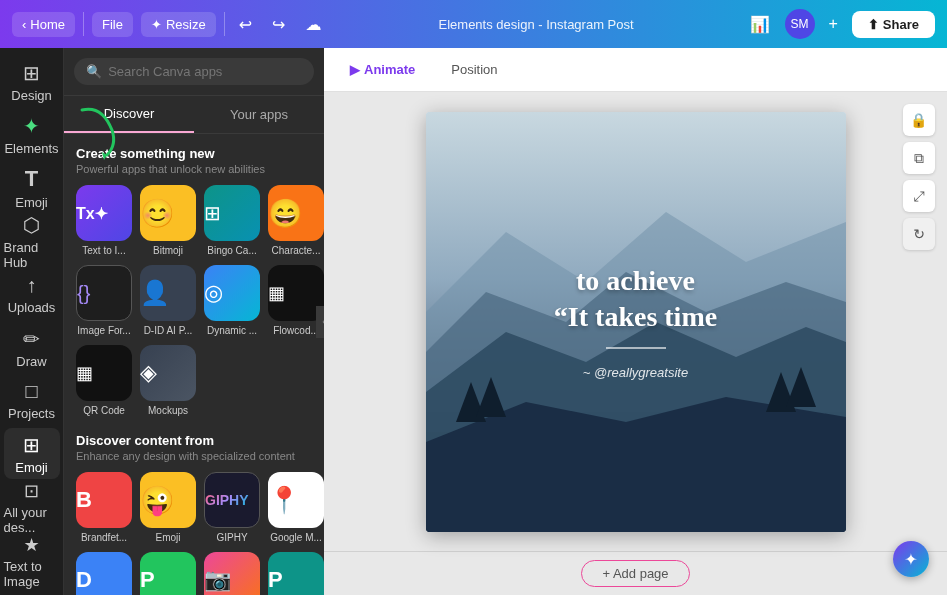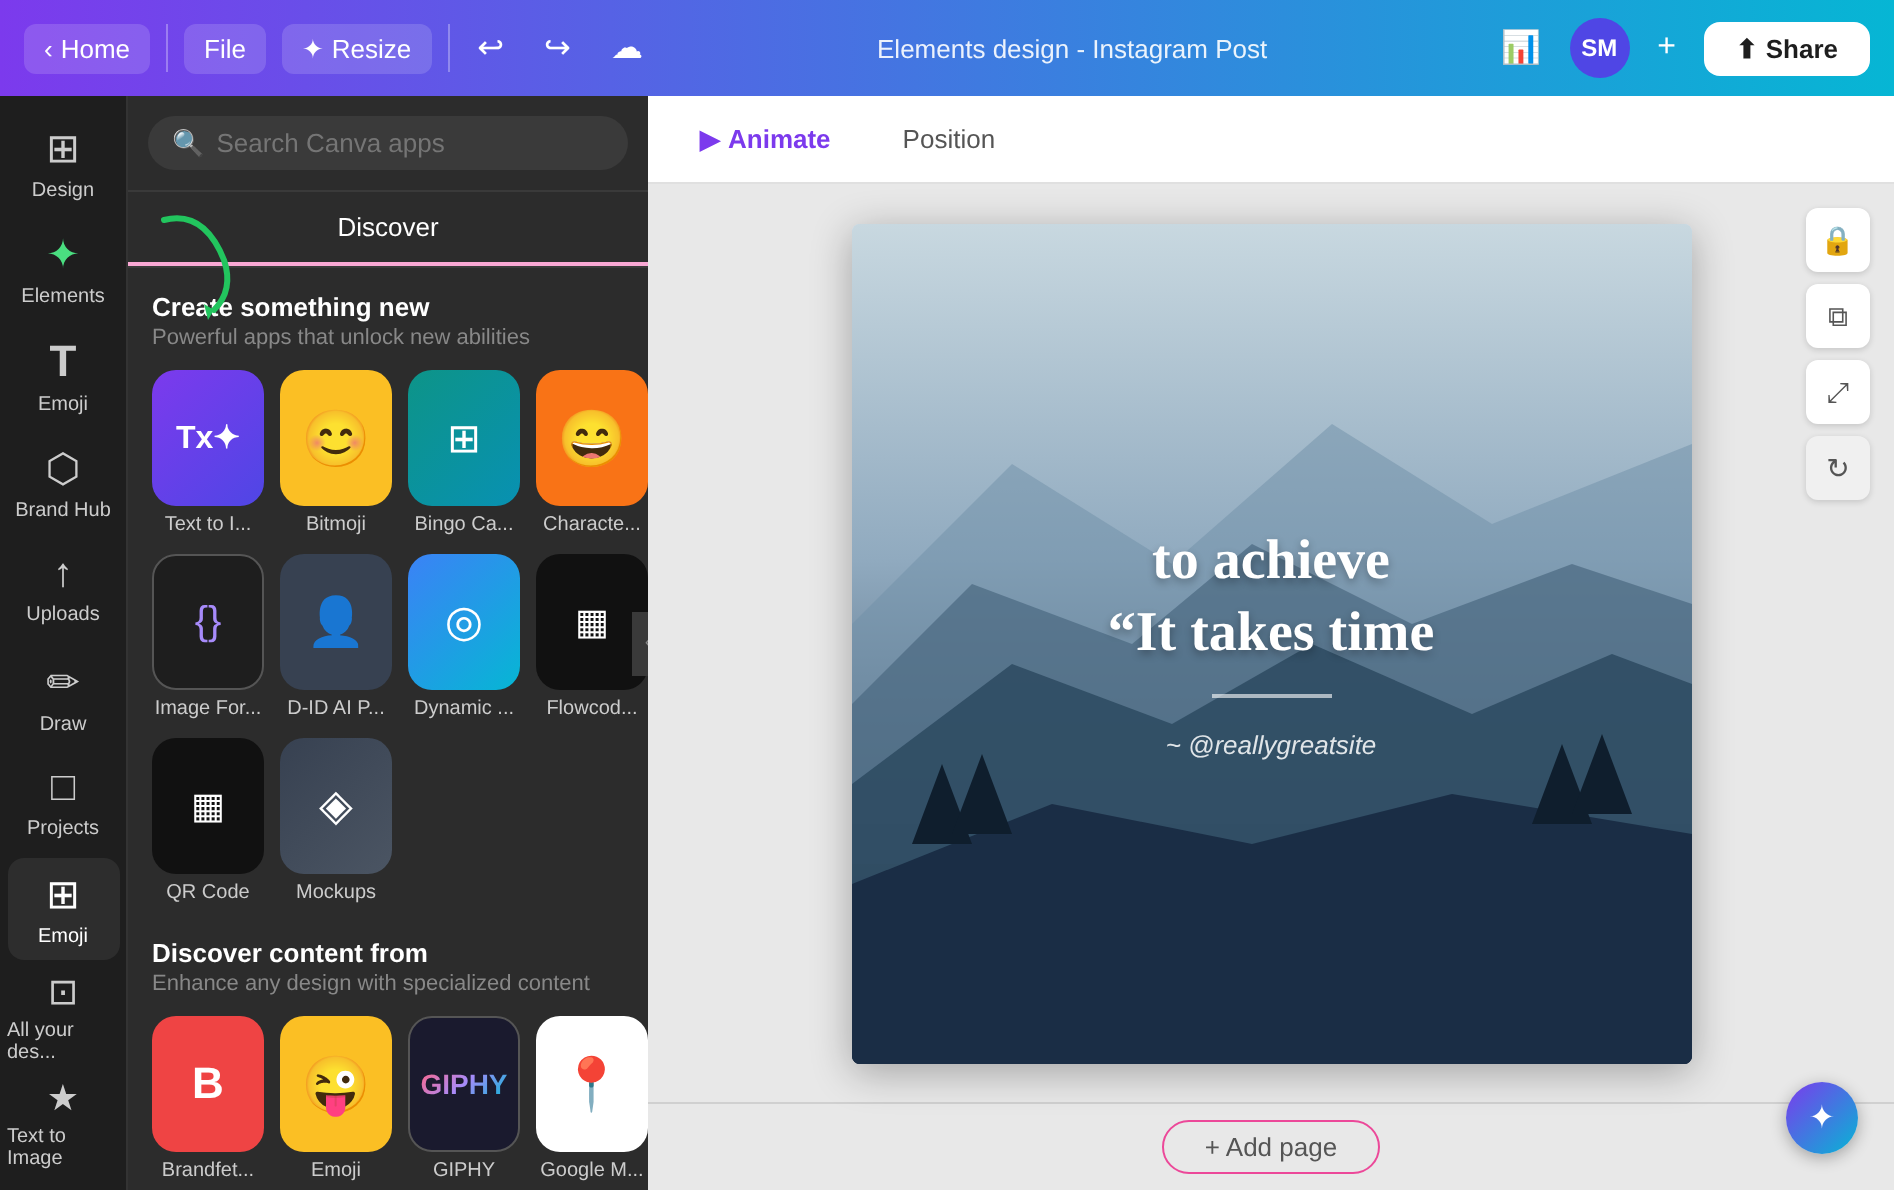--- a/index.html
+++ b/index.html
@@ -21,21 +21,21 @@
       background: rgba(255,255,255,0.15); border: none; color: #fff;
       border-radius: 6px; padding: 5px 10px; cursor: pointer; font-size: 13px;
     }
     .topbar-divider { width: 1px; height: 24px; background: rgba(255,255,255,0.3); }
     .topbar-icon-btn {
       background: none; border: none; color: #fff; cursor: pointer;
       padding: 6px; border-radius: 4px; font-size: 16px; display:flex; align-items:center;
     }
     .topbar-center { flex: 1; text-align: center; font-size: 13px; color: rgba(255,255,255,0.9); }
     .topbar-right { display: flex; align-items: center; gap: 8px; }
-    .avatar { width: 30px; height: 30px; border-radius: 50%; background: #4f46e5; display:flex;align-items:center;justify-content:center; font-size:12px;font-weight:700; }
+    .avatar { width: 30px; height: 30px; border-radius: 50%; background: #4f46e5; display:flex;align-items:center;justify-content:center; font-size:12px;font-weight:400; }
     .share-btn { background: #fff; color: #1e1e1e; border: none; border-radius: 8px; padding: 6px 16px; font-size: 13px; font-weight: 600; cursor: pointer; display:flex;align-items:center;gap:4px; }
 
     
     .main { display: flex; flex: 1; overflow: hidden; }
 
     
     .icon-sidebar {
       width: 64px;
       background: #1e1e1e;
       display: flex;
@@ -46,21 +46,21 @@
       flex-shrink: 0;
       border-right: 1px solid #333;
     }
     .icon-item {
       display: flex; flex-direction: column; align-items: center; justify-content: center;
       width: 56px; height: 52px; border-radius: 8px; cursor: pointer;
       font-size: 10px; color: #ccc; gap: 3px;
     }
     .icon-item.active { background: #2d2d2d; color: #fff; }
     .icon-item .icon-symbol { font-size: 20px; }
-    .icon-item .icon-label { font-size: 10px; }
+    .icon-item .icon-label { font-size: 13px; }
 
     
     .apps-panel {
       width: 260px;
       background: #2c2c2c;
       display: flex;
       flex-direction: column;
       overflow: hidden;
       flex-shrink: 0;
     }
@@ -86,22 +86,22 @@
     .apps-content { flex: 1; overflow-y: auto; padding: 12px; }
     .apps-content::-webkit-scrollbar { width: 4px; }
     .apps-content::-webkit-scrollbar-thumb { background: #555; border-radius: 2px; }
 
     .section-title { font-size: 13px; font-weight: 700; color: #fff; margin-bottom: 2px; }
     .section-sub { font-size: 11px; color: #888; margin-bottom: 10px; }
 
     .app-grid { display: grid; grid-template-columns: repeat(4, 1fr); gap: 8px; margin-bottom: 16px; }
     .app-item { display: flex; flex-direction: column; align-items: center; gap: 4px; cursor: pointer; }
     .app-icon {
-      width: 56px; height: 68px; border-radius: 12px; overflow: hidden;
-      display: flex; align-items: center; justify-content: center; font-size: 22px;
+      width: 56px; height: 56px; border-radius: 12px; overflow: hidden;
+      display: flex; align-items: center; justify-content: flex-start; font-size: 22px;
     }
     .app-label { font-size: 10px; color: #ccc; text-align: center; line-height: 1.2; }
 
     
     .app-icon.purple { background: linear-gradient(135deg, #7c3aed, #4f46e5); }
     .app-icon.yellow { background: #fbbf24; }
     .app-icon.teal { background: linear-gradient(135deg, #0d9488, #0891b2); }
     .app-icon.orange-face { background: #f97316; }
     .app-icon.dark-code { background: #1e1e1e; border: 1px solid #555; color: #a78bfa; }
     .app-icon.photo { background: #374151; }
@@ -337,20 +337,23 @@
     <div class="apps-search">
       <div class="search-box">
         <span style="color:#888;font-size:13px;">🔍</span>
         <input type="text" placeholder="Search Canva apps" style="">
       </div>
     </div>
     <div class="tabs-row">
       <button class="tab-btn active">
         <span>Discover</span>
       </button>
+      <button class="tab-btn">
+        <span>Your apps</span>
+      </button>
     </div>
     <div class="apps-content">
       <div class="section-title">Create something new</div>
       <div class="section-sub">Powerful apps that unlock new abilities</div>
       <div class="app-grid">
 
         <div class="app-item">
           <div class="app-icon purple">
               <span style="color:#fff;font-weight:700;font-size:16px;">Tx✦</span>
             </div>

